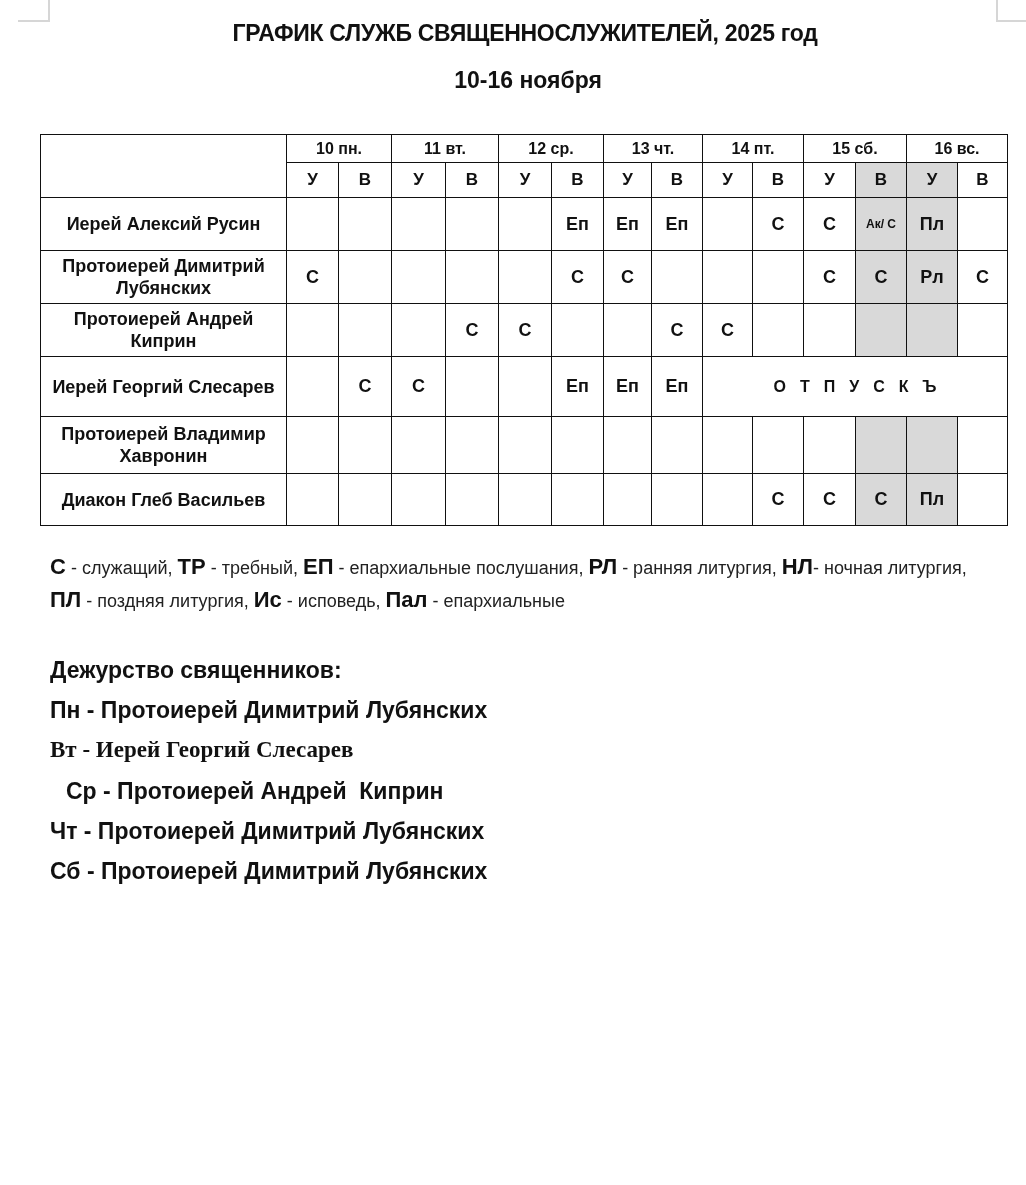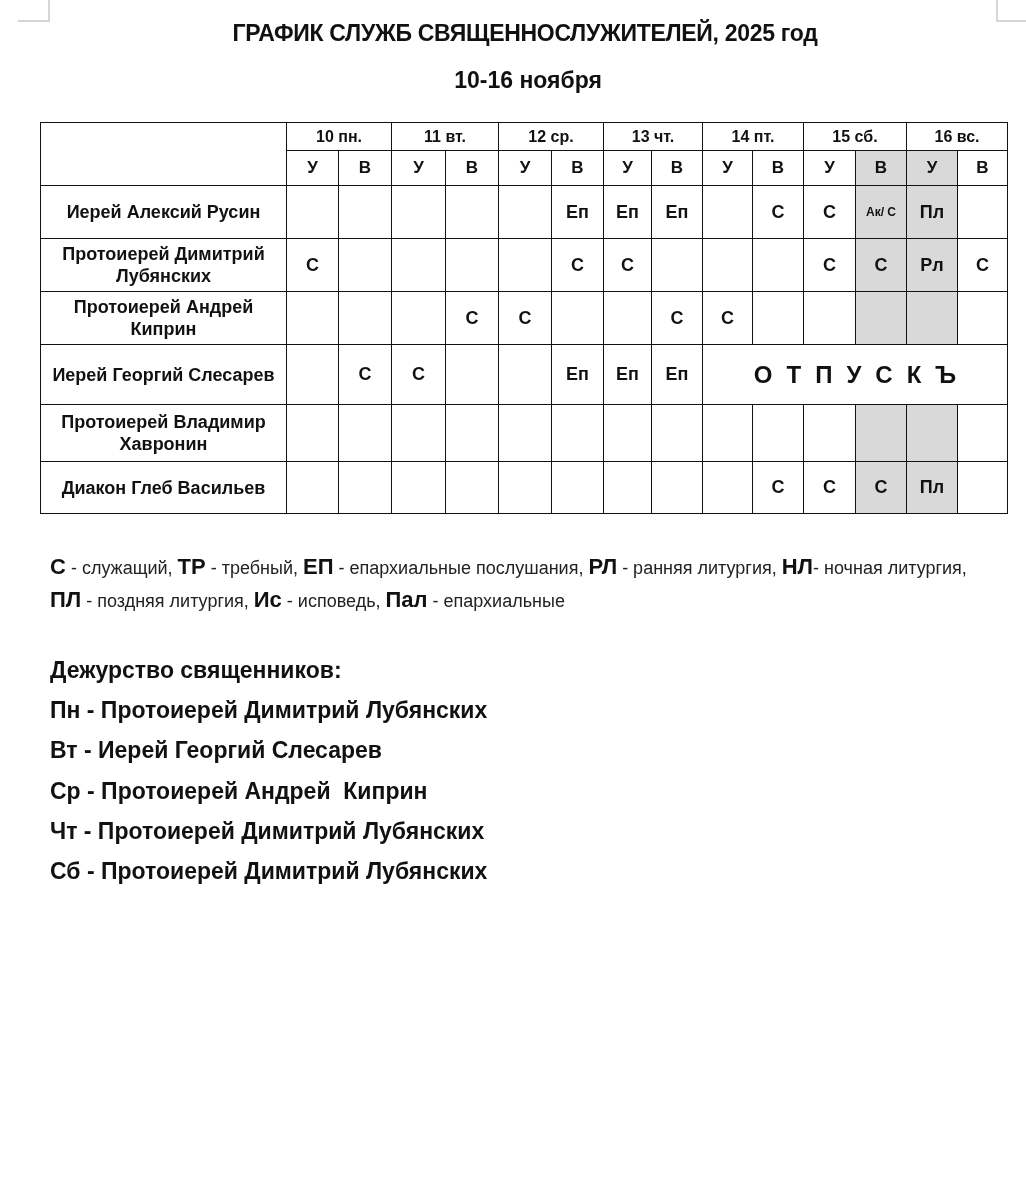--- a/index.html
+++ b/index.html
@@ -3,29 +3,29 @@
   <meta charset="utf-8">
   <style>
     html, body { margin: 0; padding: 0; background: #fff; }
     body { width: 1026px; height: 1185px; position: relative; overflow: hidden;
            font-family: "Liberation Sans", "DejaVu Sans", sans-serif; color: #111; }
     .corner { position: absolute; border-color: #d6d6d6; border-style: solid; border-width: 0; }
     .corner.tl { left: 18px; top: 0; width: 30px; height: 20px; border-right-width: 2px; border-bottom-width: 2px; }
     .corner.tr { left: 996px; top: 0; width: 30px; height: 20px; border-left-width: 2px; border-bottom-width: 2px; }
     .title { position: absolute; left: 0; width: 1050px; text-align: center; font-weight: bold; font-size: 23px; top: 20px; letter-spacing: -0.3px; }
     .subtitle { position: absolute; left: 0; width: 1056px; text-align: center; font-weight: bold; font-size: 23px; top: 67px; }
-    table.sched { position: absolute; left: 40px; top: 122px; border-collapse: collapse; table-layout: fixed; }
+    table.sched { position: absolute; left: 40px; top: 134px; border-collapse: collapse; table-layout: fixed; }
     table.sched td { border: 1.5px solid #111; text-align: center; vertical-align: middle; font-weight: bold; padding: 0; font-size: 17px; }
     table.sched td.name { font-size: 18px; line-height: 22px; }
     table.sched td.day { font-size: 16px; height: 27px; }
     table.sched td.sub { font-size: 17px; height: 34px; }
     table.sched td.shaded { background: #d9d9d9; }
     table.sched td.cell { font-size: 18px; }
     table.sched td.small { font-size: 12px; line-height: 18px; }
-    table.sched td.vacation { letter-spacing: 14px; font-size: 24px; text-indent: 14px; }
+    table.sched td.vacation { letter-spacing: 14px; font-size: 16px; text-indent: 14px; }
     .legend { position: absolute; left: 50px; top: 551px; width: 950px; font-size: 18px; line-height: 31px; color: #222; }
     .legend b { font-size: 22px; color: #111; }
     .duty { position: absolute; left: 50px; top: 650px; font-weight: bold; font-size: 23px; line-height: 40.2px; }
   </style>
 </head>
 <body>
 
 <div class="corner tl"></div>
 <div class="corner tr"></div>
 
@@ -176,18 +176,18 @@
       </tr>
     </tbody>
 </table>
 
 <div class="legend" id="legend"><b>С</b><span> - служащий, </span><b>ТР</b><span> - требный, </span><b>ЕП</b><span> - епархиальные послушания, </span><b>РЛ</b><span> - ранняя литургия, </span><b>НЛ</b><span>- ночная литургия, </span><b>ПЛ</b><span> - поздняя литургия, </span><b>Ис</b><span> - исповедь, </span><b>Пал</b><span> - епархиальные</span></div>
 
 <div class="duty">
   <div>Дежурство священников:</div>
   <div id="duty-items">
       <div style="white-space: pre;">Пн - Протоиерей Димитрий Лубянских</div>
-      <div style="white-space: pre;">Вт - Иерей Георгий Слесарев</div>
-      <div style="white-space: pre;">Ср - Протоиерей Андрей  Киприн</div>
+      <div style="white-space: pre; font-family: Liberation Serif, serif;">Вт - Иерей Георгий Слесарев</div>
+      <div style="white-space: pre; margin-left: 16px;">Ср - Протоиерей Андрей  Киприн</div>
       <div style="white-space: pre;">Чт - Протоиерей Димитрий Лубянских</div>
       <div style="white-space: pre;">Сб - Протоиерей Димитрий Лубянских</div>
     </div>
 </div>
 
 </body></html>

